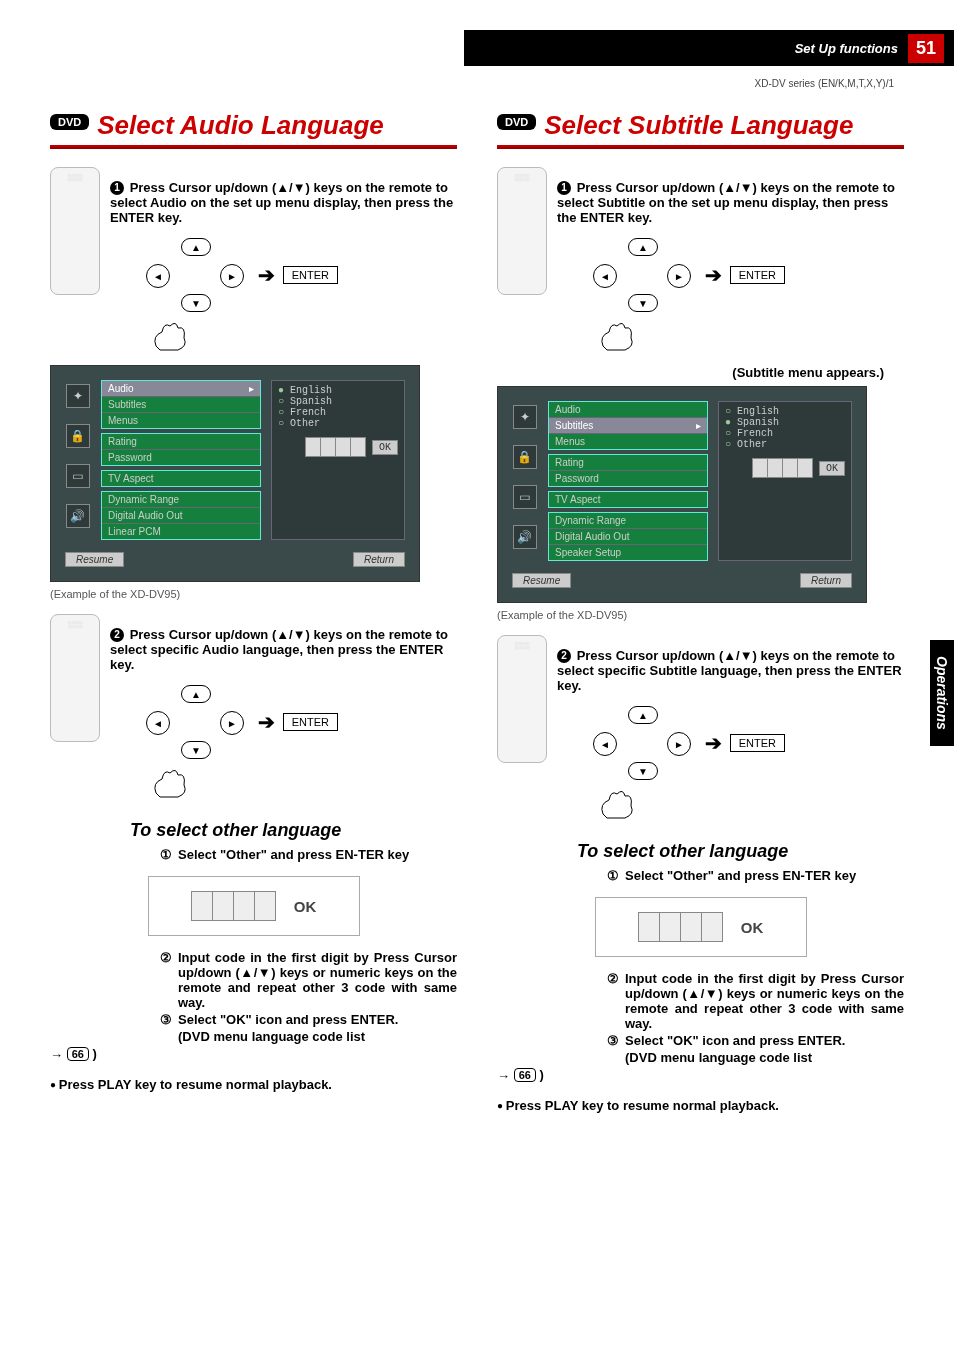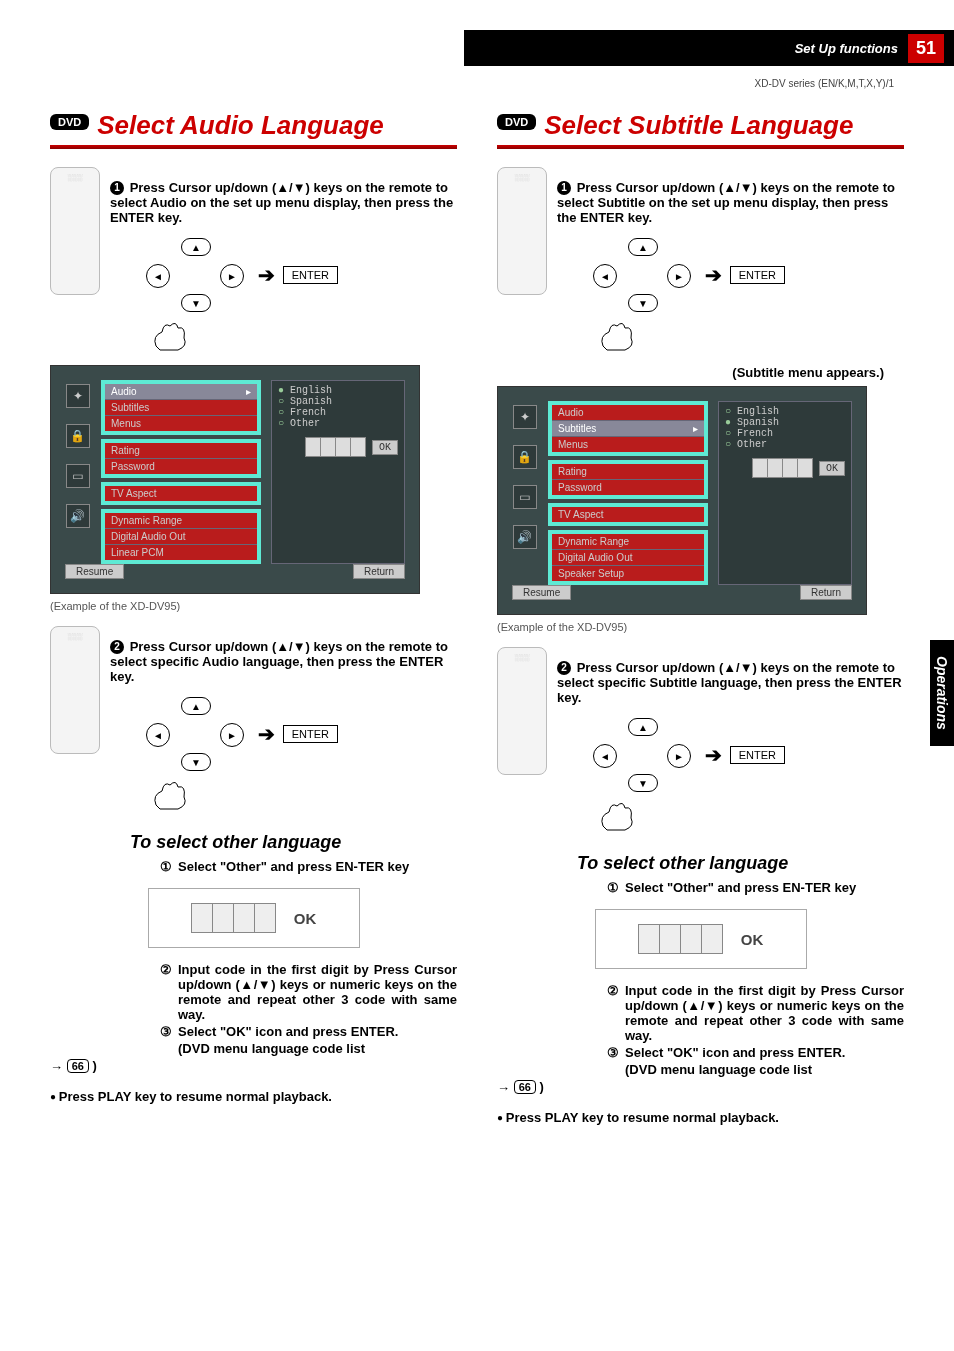--- a/index.html
+++ b/index.html
@@ -171,34 +171,34 @@
     color: #ccc;
     font-size: 11px;
     margin-bottom: 6px;
   }
   .menu-row { display: flex; gap: 10px; }
   .menu-left-col { width: 26px; display:flex; flex-direction:column; gap:16px; align-items:center; padding-top:4px;}
   .menu-ico {
     width: 22px; height: 22px; border: 1px solid #888; background:#2e3a3a; display:flex;align-items:center;justify-content:center;font-size:12px;
   }
   .menu-mid-col { flex:1; display:flex; flex-direction:column; gap:4px;}
-  .menu-group { background:#b91c1c; border:4px solid #5eead4; }
+  .menu-group { background:#15803d; border:1px solid #5eead4; }
   .menu-item { padding:2px 6px; border-bottom:1px solid #667; font-size:10px;}
   .menu-item:last-child{border-bottom:none;}
   .menu-item.sel { background:#889; color:#fff;}
   .menu-item.arrow::after{content:"▸"; float:right;}
   .menu-right-col { width:120px; background:#2e3a3a; border:1px solid #667; padding:4px 6px; font-size:10px;font-family:Liberation Mono, monospace;}
   .radio::before{content:"○ "; color:#9c9;}
   .radio.sel::before{content:"● ";}
   .code-entry { margin-top:8px; display:flex; align-items:center; gap:6px; justify-content:flex-end;}
   .code-box { display:inline-flex; border:1px solid #888;}
   .code-cell{width:14px;height:18px;border-right:1px solid #888;background:#ddd;}
   .code-cell:last-child{border-right:none;}
   .ok-btn { border:1px solid #888; padding:1px 6px; font-size:10px; color:#333; background:#ccc;}
-  .menu-bottom { display:flex; justify-content:space-between; }
+  .menu-bottom { display:flex; justify-content:space-between; margin-top:12px;font-style:italic;}
   .menu-footbtn{border:1px solid #888;background:#ccc;color:#333;padding:1px 10px;font-size:10px;}
   .example-caption {
     font-size: 11px;
     color: #555;
     margin-bottom: 14px;
   }
   .sub-title {
     font-size: 18px;
     font-style: italic;
     font-weight: bold;

